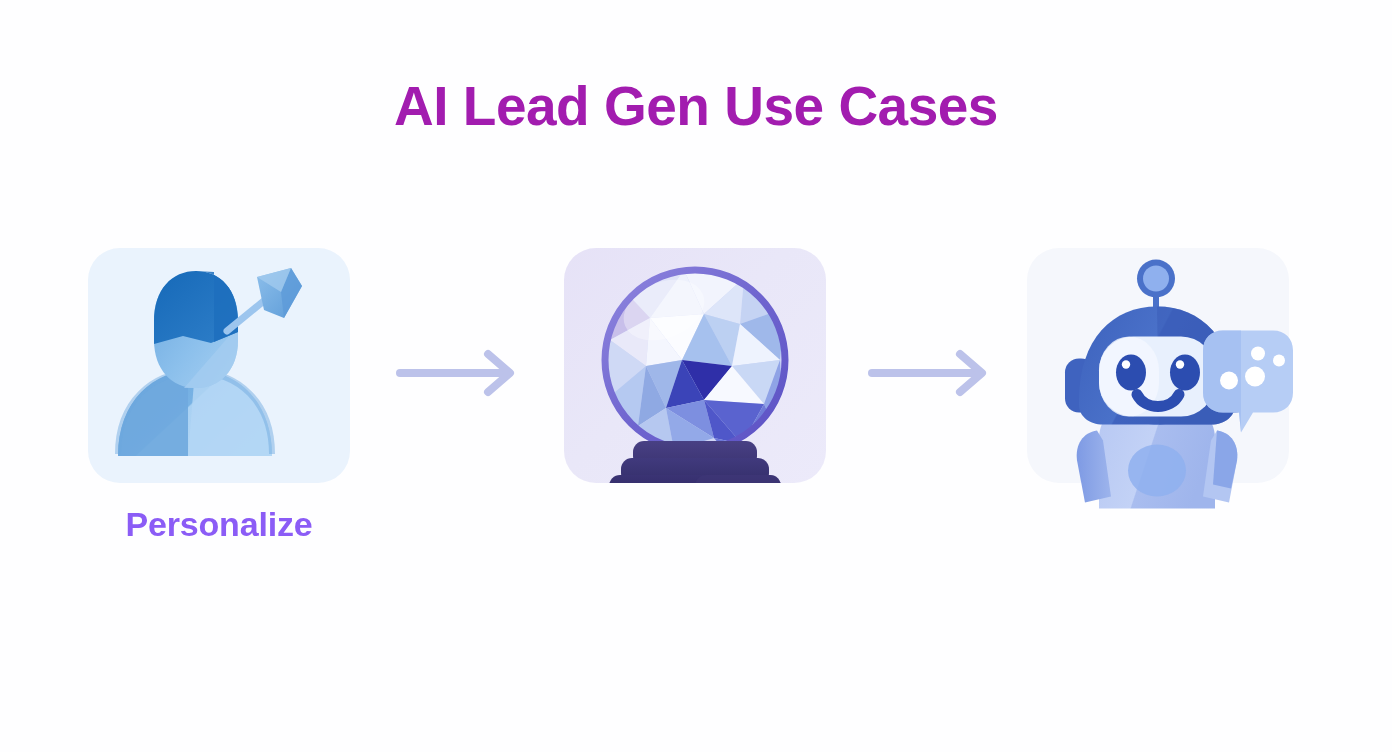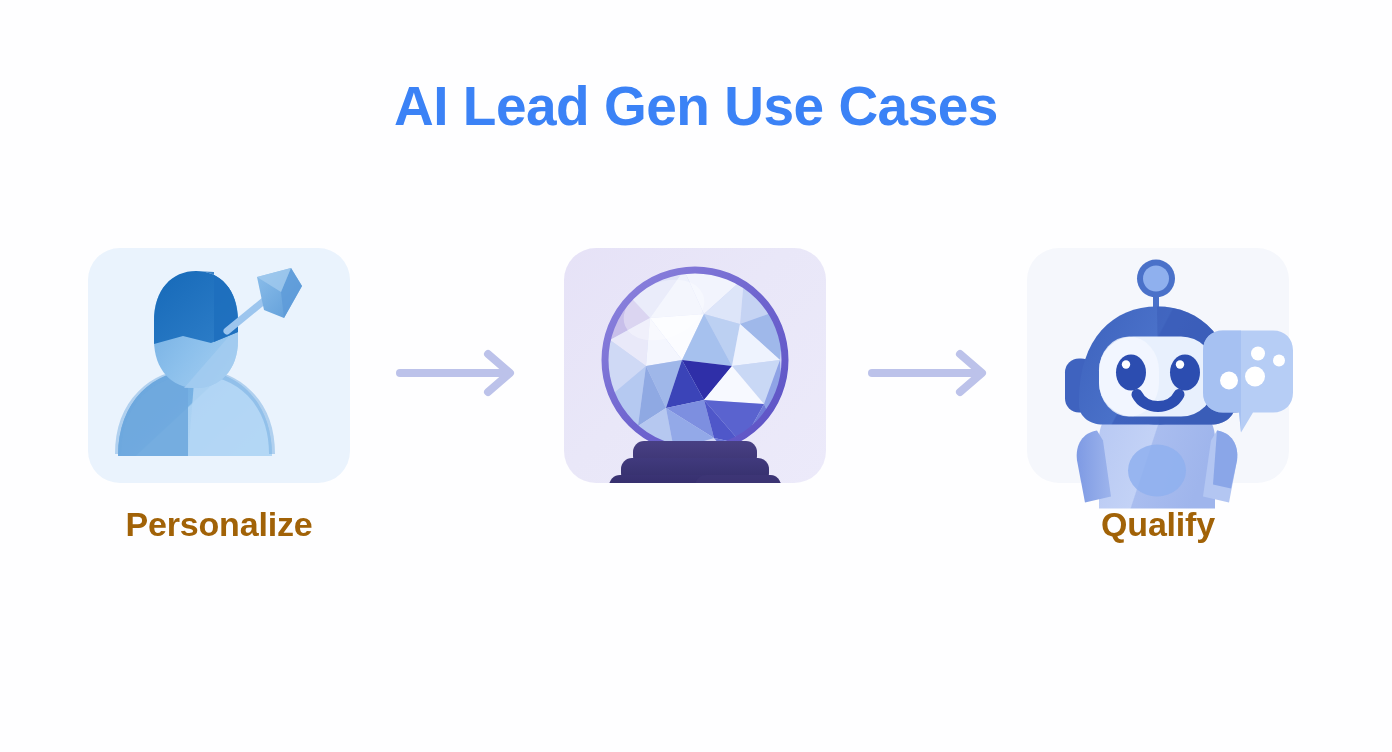--- a/index.html
+++ b/index.html
@@ -24,21 +24,21 @@
   
   .title {
     position: absolute;
     top: 76px;
     left: 0;
     width: 1392px;
     text-align: center;
     font-size: 55px;
     font-weight: bold;
     letter-spacing: -0.5px;
-    color: #3b82f6;
+    color: #a21caf;
     line-height: 1.1;
   }
 
   
   .steps {
     position: absolute;
     top: 248px;
     left: 0;
     width: 1392px;
     height: 320px;
@@ -74,21 +74,21 @@
   .art {
     position: absolute;
     inset: 0;
     overflow: visible;
   }
 
   .step-label {
     margin-top: 22px;
     font-size: 34px;
     font-weight: bold;
-    color: #a16207;
+    color: #8b5cf6;
     letter-spacing: -0.2px;
   }
 
   
   .arrow {
     position: absolute;
     top: 100px;
     width: 128px;
     height: 50px;
   }
@@ -286,21 +286,20 @@
           <path d="M110 154 C118 170 144 170 152 154" fill="none" stroke="#2c4db0" stroke-width="11" stroke-linecap="round"></path>
 
           <path d="M196 90 L246 90 C258 90 266 98 266 110 L266 152 C266 164 258 172 246 172 L226 172 L214 192 L212 172 L196 172 C184 172 176 164 176 152 L176 110 C176 98 184 90 196 90 Z" fill="#b6cdf5"></path>
           <path d="M196 90 L214 90 L214 192 L212 172 L196 172 C184 172 176 164 176 152 L176 110 C176 98 184 90 196 90 Z" fill="#9fbcf1" opacity="0.7"></path>
           <circle cx="202" cy="140" r="9" fill="#ffffff"></circle>
           <circle cx="228" cy="136" r="10" fill="#ffffff"></circle>
           <circle cx="231" cy="113" r="7" fill="#ffffff"></circle>
           <circle cx="252" cy="120" r="6" fill="#ffffff"></circle>
         </svg>
       </div>
-      <div class="step-label">Qualify</div>
     </div>
 
     <svg class="arrow arrow-1" viewBox="0 0 128 50">
       <line x1="6" y1="25" x2="108" y2="25" stroke="#bcc2ea" stroke-width="8" stroke-linecap="round"></line>
       <polyline points="94,6 116,25 94,44" fill="none" stroke="#bcc2ea" stroke-width="8" stroke-linecap="round" stroke-linejoin="round"></polyline>
     </svg>
 
     <svg class="arrow arrow-2" viewBox="0 0 128 50">
       <line x1="6" y1="25" x2="108" y2="25" stroke="#bcc2ea" stroke-width="8" stroke-linecap="round"></line>
       <polyline points="94,6 116,25 94,44" fill="none" stroke="#bcc2ea" stroke-width="8" stroke-linecap="round" stroke-linejoin="round"></polyline>

